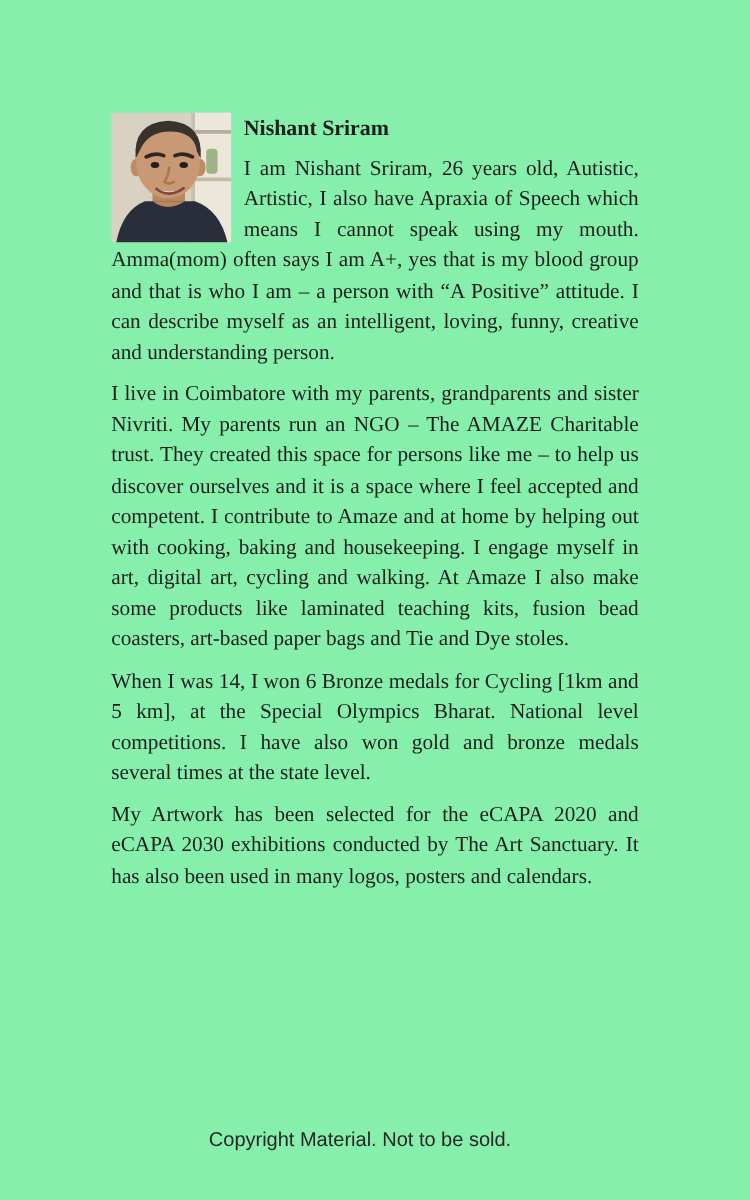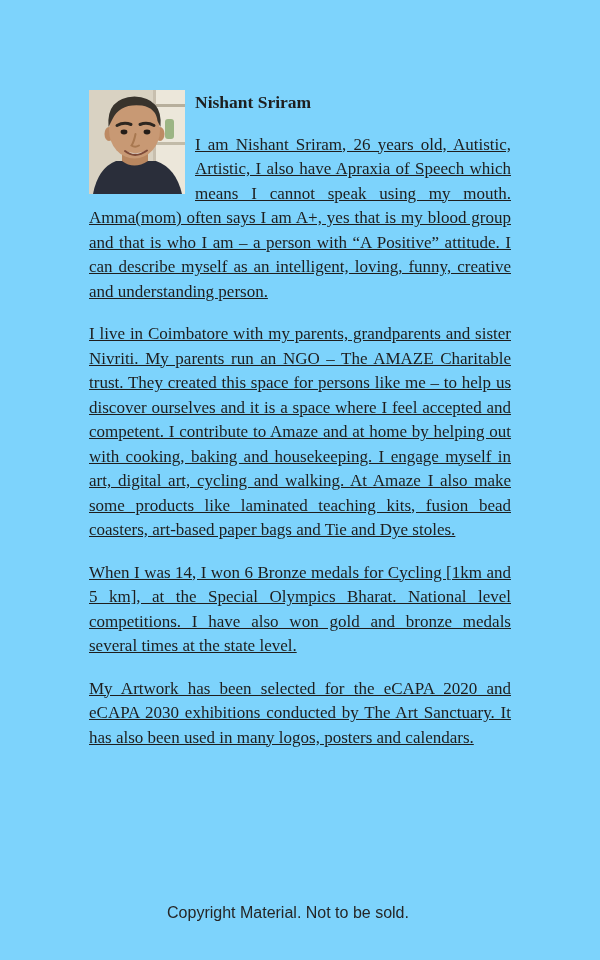--- a/index.html
+++ b/index.html
@@ -7,21 +7,21 @@
     width: 600px;
     height: 960px;
     background: #ffffff;
     position: relative;
     overflow: hidden;
     font-family: "Liberation Serif", serif;
   }
   .page {
     position: absolute;
     inset: 0;
-    background: #7dd3fc;
+    background: #86efac;
   }
   .content {
     position: absolute;
     left: 89px;
     top: 90px;
     width: 422px;
     color: #1e1e1e;
     font-size: 17px;
     line-height: 24.5px;
     text-align: justify;
@@ -34,22 +34,21 @@
   }
   .photo-wrap svg { display: block; width: 96px; height: 104px; }
   .name {
     font-size: 17.5px;
     font-weight: bold;
     margin: 0;
     line-height: 24.5px;
     text-align: left;
   }
   p.para {
-    margin: 18px 0 9px 0;
-    text-decoration: underline;
+    margin: 8px 0 9px 0;
   }
   p.para:last-child { margin-bottom: 0; }
   .footer {
     position: absolute;
     left: 0;
     top: 901px;
     width: 576px;
     text-align: center;
     font-family: "Liberation Sans", sans-serif;
     font-size: 16px;

